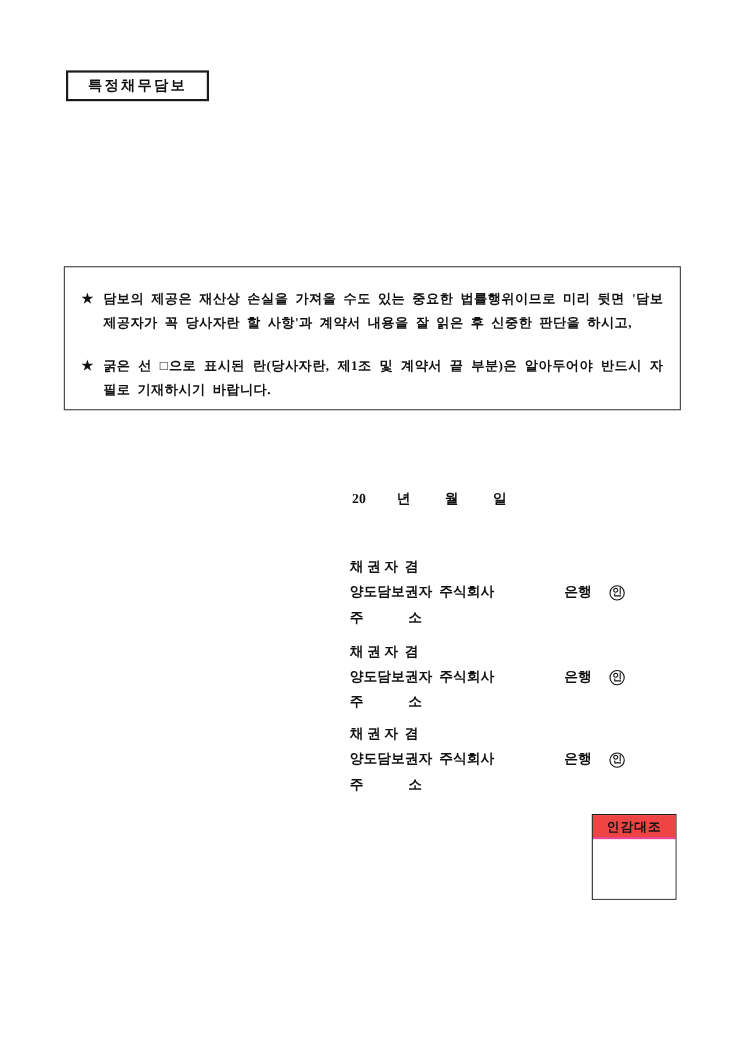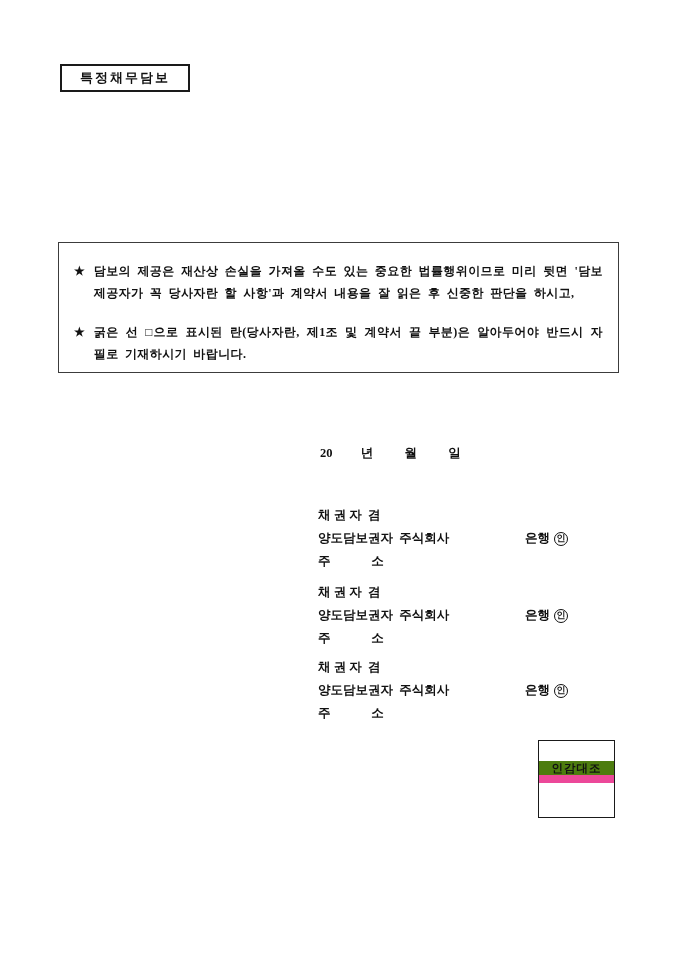--- a/index.html
+++ b/index.html
@@ -104,21 +104,21 @@
     white-space: pre;
   }
   .party-block .party-line.split {
     display: flex;
     justify-content: space-between;
     align-items: center;
   }
   .bank-group {
     display: inline-flex;
     align-items: center;
-    gap: 4px;
+    gap: 16px;
     white-space: pre;
   }
   .seal-circle {
     display: inline-flex;
     align-items: center;
     justify-content: center;
     width: 14px;
     height: 14px;
     border: 1px solid #111;
     border-radius: 50%;
@@ -136,29 +136,28 @@
     left: 538px;
     top: 740px;
     width: 77px;
     height: 78px;
     border: 1.5px solid #1a1a1a;
     display: flex;
     flex-direction: column;
   }
   .seal-box-header {
     height: 22px;
-    background: #4d7c0f;
-    border-bottom: 8px solid #ec4899;
+    background: #ef4444;
+    border-bottom: 2px solid #ec4899;
     display: flex;
     align-items: center;
     justify-content: center;
     font-size: 11.5px;
     font-weight: bold;
     letter-spacing: 1px;
-    margin-top: 20px;
   }
   .seal-box-body {
     flex: 1;
     background: #ffffff;
   }
 
   
   .footer-sentence {
     position: absolute;
     left: 0;

